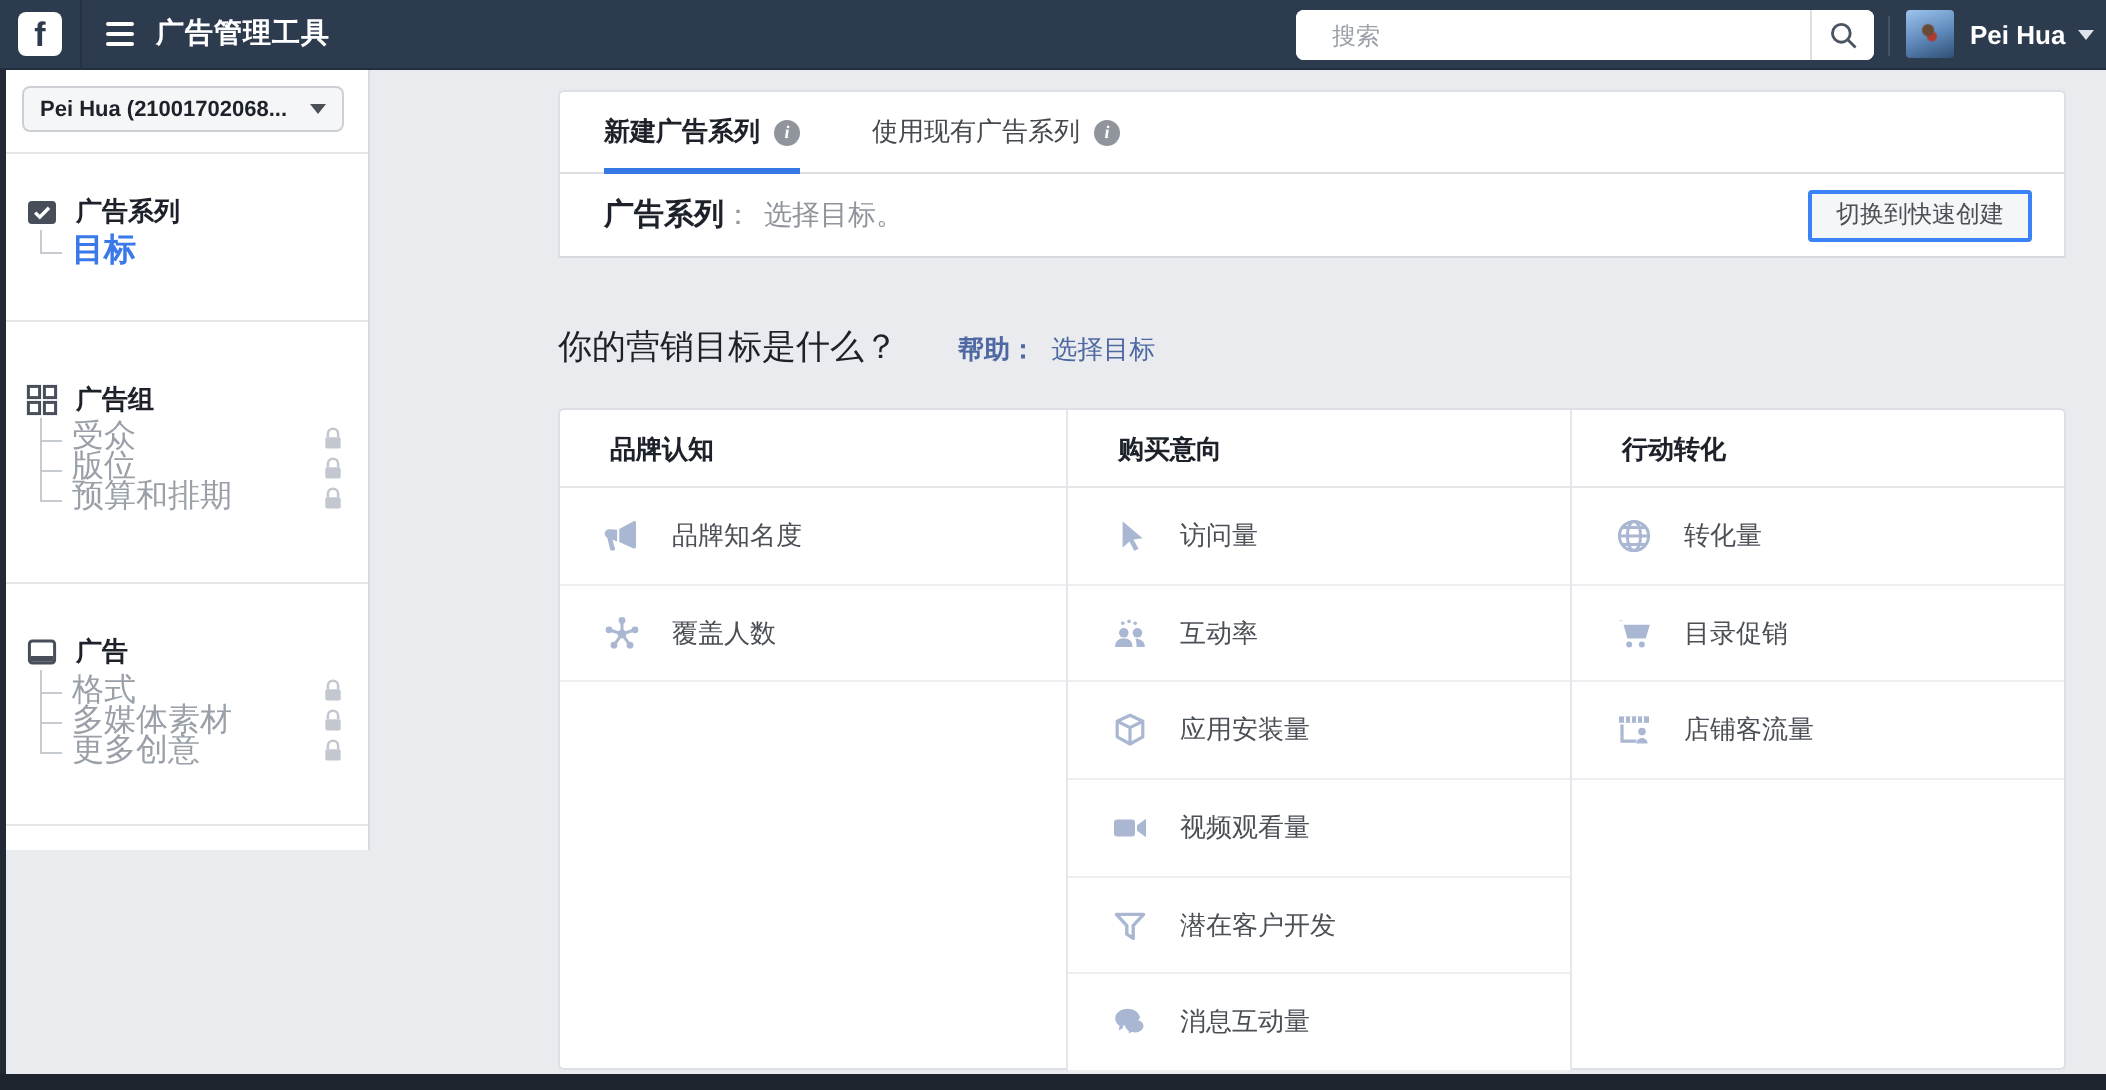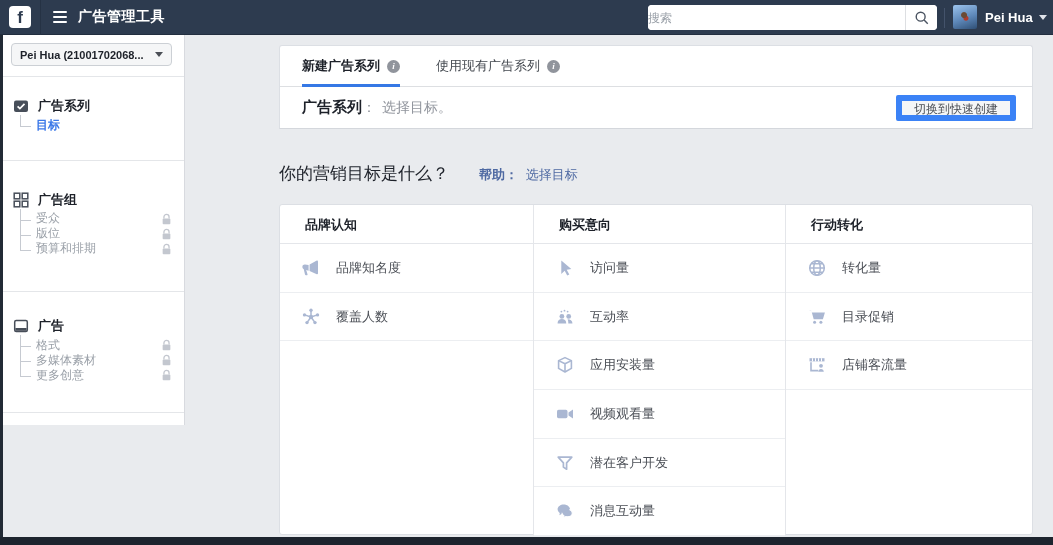--- a/index.html
+++ b/index.html
@@ -26,21 +26,21 @@
   .nav-sep { width:1px; height:35px; background:#253244; margin-left:9px; }
   .hamburger { margin-left:12px; cursor:pointer; display:flex; flex-direction:column; gap:3px; }
   .hamburger span { width:14px; height:2px; background:#fff; border-radius:1px; }
   .nav-title { color:#fff; font-weight:bold; font-size:14px; margin-left:11px; letter-spacing:.5px; }
 
   .nav-search {
     position:absolute; left:648px; top:5px; width:289px; height:25px;
     background:#fff; border-radius:4px; display:flex; overflow:hidden;
   }
   .nav-search input {
-    flex:1; border:none; outline:none; padding:0 0; font-size:12px;
+    flex:1; border:none; outline:none; padding:0 18px; font-size:12px;
     font-family:inherit; color:#a16207;
   }
   .nav-search input::placeholder { color:#9aa0a8; }
   .search-btn {
     width:32px; border:none; border-left:1px solid #dddfe2; background:#fff;
     display:flex; align-items:center; justify-content:center; cursor:pointer;
   }
   .user-sep { position:absolute; left:944px; top:8px; width:1px; height:20px; background:#44536b; }
   .nav-user { position:absolute; left:953px; top:5px; display:flex; align-items:center; cursor:pointer; }
   .avatar {
@@ -71,21 +71,21 @@
   .side-divider { border:none; border-top:1px solid #e4e6e9; margin-top:10px; }
   .side-section { padding:0 0 0 10px; }
   .sec-pad1 { padding-top:20px; padding-bottom:27px; }
   .sec-pad2 { padding-top:30px; padding-bottom:34px;font-family:Liberation Mono, monospace; }
   .sec-pad3 { padding-top:25px; padding-bottom:29px; }
   .section-head { display:flex; align-items:center; font-weight:bold; font-size:13px; color:#1d2129; }
   .section-head svg { margin-right:9px; }
   .tree { list-style:none; margin:3px 0 0 7px; }
   .tree li {
     position:relative; height:15px; line-height:15px; padding-left:16px;
-    font-size:12px; color:#9aa0a8;
+    font-size:16px; color:#9aa0a8;
   }
   .tree li::before { content:''; position:absolute; left:0; top:-3px; width:1px; height:calc(100% + 3px); background:#c6cad1; }
   .tree li:last-child::before { height:11px; }
   .tree li::after { content:''; position:absolute; left:0; top:8px; width:11px; height:1px; background:#c6cad1; }
   .tree li.active a { color:#3b78e8; font-weight:bold; text-decoration:none; }
   .tree .lock { position:absolute; right:12px; top:1px; }
 
   
   .main { position:absolute; left:177px; top:35px; width:868px; height:502px; }
 
@@ -105,21 +105,21 @@
     width:13px; height:13px; border-radius:50%; background:#90949c; color:#fff;
     font-size:9px; font-weight:bold; font-style:italic; margin-left:7px; cursor:pointer;
     font-family:"Liberation Serif","DejaVu Serif",serif;
   }
   .campaign-head { display:flex; align-items:center; height:41px; padding:0 16px 0 22px; }
   .ch-title { font-size:15px; font-weight:bold; color:#1d2129; }
   .ch-colon { font-size:14px; color:#90949c; margin-right:6px; }
   .ch-hint { font-size:14px; color:#90949c; }
   .quick-create-btn {
     margin-left:auto; height:26px; padding:0 12px; font-size:12px; color:#4b4f56;
-    background:#f5f6f7; border:6px solid #3b82f6; border-radius:2px; cursor:pointer;
+    background:#f5f6f7; border:2px solid #3b82f6; border-radius:2px; cursor:pointer;
     font-family:inherit;
   }
 
   .question-row { margin:33px 0 0 102px; display:flex; align-items:baseline; }
   .question-text { font-size:17px; color:#1d2129; }
   .help-group { margin-left:30px; font-size:13px; }
   .help-label { color:#4e69a2; font-weight:bold; }
   .help-link { color:#4e69a2; text-decoration:none; margin-left:4px; cursor:pointer; }
 
   .objectives {

